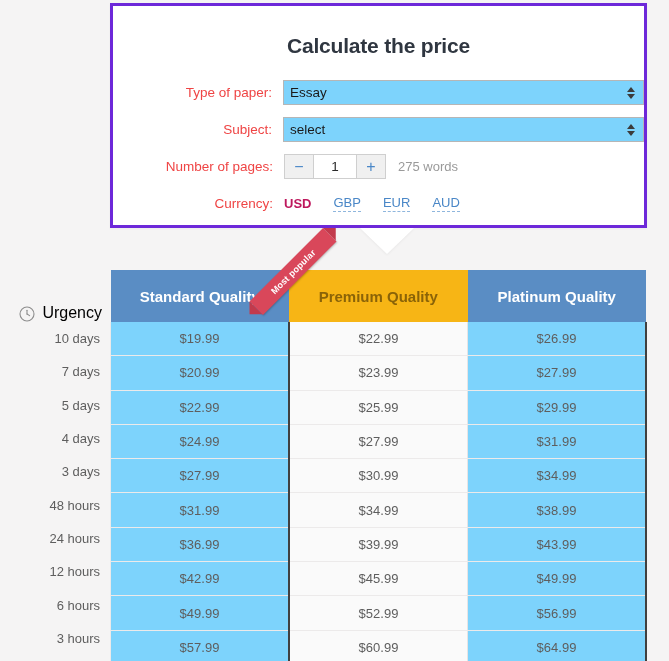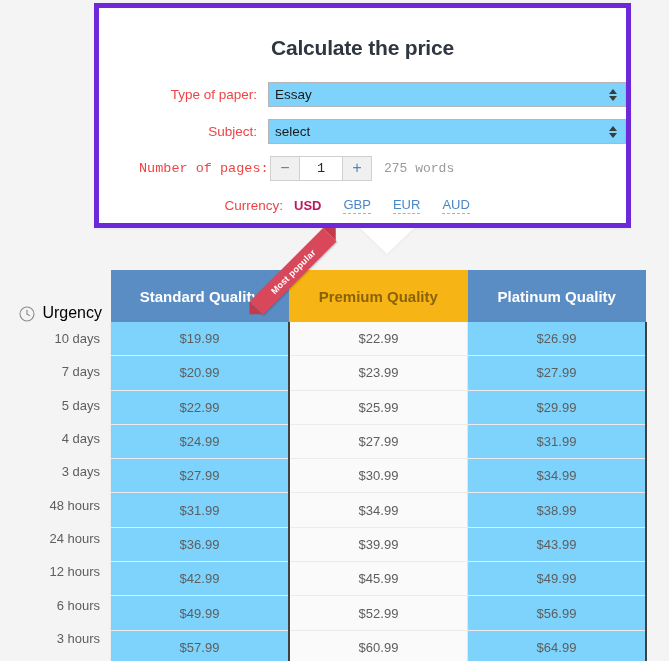--- a/index.html
+++ b/index.html
@@ -11,27 +11,27 @@
     height: 661px;
     background: #f5f4f4;
     font-family: "Liberation Sans", sans-serif;
     overflow: hidden;
     position: relative;
   }
 
   
   #calc-panel {
     position: absolute;
-    left: 94px;
+    left: 110px;
     top: 3px;
     width: 537px;
     height: 225px;
     background: #ffffff;
     box-sizing: border-box;
-    border: 5px solid #6d28d9;
+    border: 3px solid #6d28d9;
     box-shadow: 0 1px 2px rgba(0,0,0,0.04);
   }
   #calc-title {
     text-align: center;
     font-size: 21px;
     font-weight: bold;
     color: #2f3640;
     margin: 28px 0 22px 0;
     letter-spacing: -0.2px;
   }
@@ -82,21 +82,21 @@
     border-bottom: 5px solid #3b3b3b;
   }
   .sel-arrows .tri-dn {
     width: 0; height: 0;
     border-left: 4px solid transparent;
     border-right: 4px solid transparent;
     border-top: 5px solid #3b3b3b;
   }
 
   
-  #pages-row { margin-bottom: 6px; font-family: Liberation Mono, monospace; }
+  #pages-row { margin-bottom: 6px; }
   .stepper {
     display: flex;
     align-items: stretch;
     height: 25px;
     border: 1px solid #cfcfcf;
     background: #f0f0f0;
     box-sizing: border-box;
   }
   .step-btn {
     width: 28px;
@@ -119,21 +119,21 @@
     font-size: 13.5px;
     color: #2a2a2a;
   }
   #words-note {
     font-size: 13px;
     color: #9a9a9a;
     margin-left: 12px;
   }
 
   
-  #currency-row { margin-top: 16px; padding-left: 64px; }
+  #currency-row { margin-top: 16px; padding-left: 40px; }
   .cur-item {
     font-size: 13px;
     margin-right: 22px;
     white-space: nowrap;
   }
   .cur-item.active {
     color: #be185d;
     font-weight: bold;
     text-align: right;
   }

